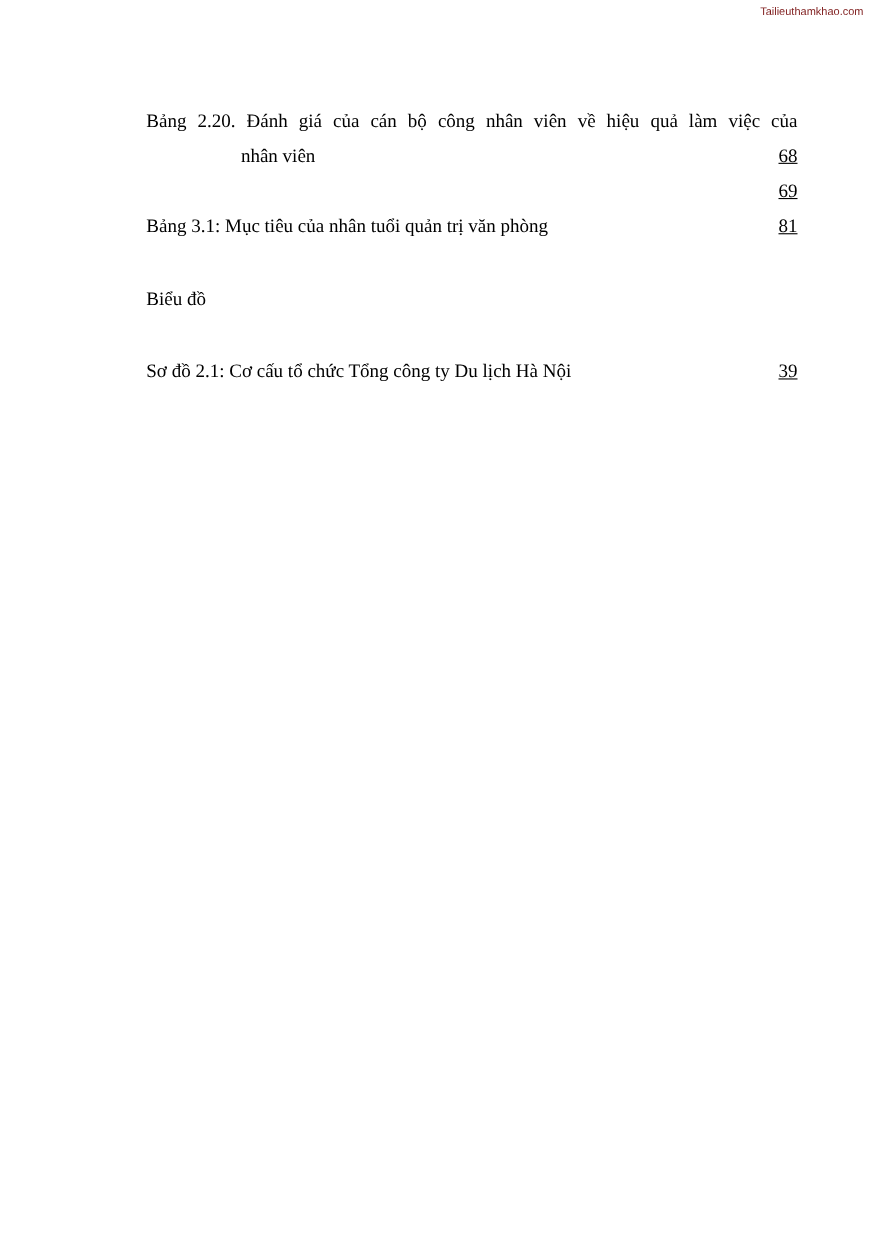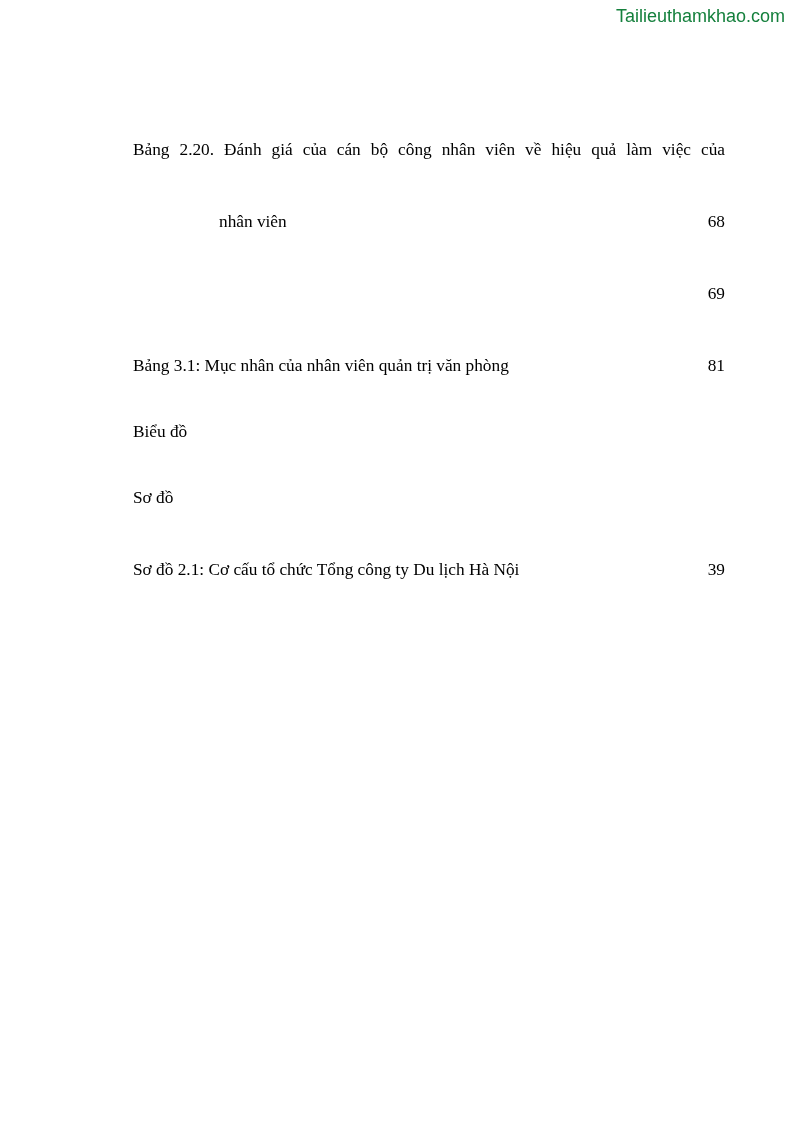--- a/index.html
+++ b/index.html
@@ -13,38 +13,37 @@
       position: relative;
       overflow: hidden;
       font-family: "Liberation Serif", serif;
       color: #000000;
     }
     .watermark {
       position: absolute;
       top: 6px;
       right: 9px;
       font-family: "Liberation Sans", sans-serif;
-      font-size: 18px;
-      color: #15803d;
+      font-size: 10px;
+      color: #7f1d1d;
       letter-spacing: 0px;
     }
     .toc {
       position: absolute;
       left: 133px;
       top: 94px;
       width: 592px;
       font-size: 17.3px;
       line-height: 32px;
     }
     .entry {
       display: flex;
       align-items: baseline;
       white-space: nowrap;
       height: 32px;
-      margin-top: 40px;
     }
     .entry .title {
       flex: 0 0 auto;
       text-align: right;
     }
     .entry .leader {
       flex: 1 1 auto;
       overflow: hidden;
       margin: 0 1px;
       position: relative;
@@ -52,20 +51,21 @@
     .entry .leader::after {
       content: "........................................................................................................................................................................................................";
       letter-spacing: 0.5px;
       position: absolute;
       left: 0;
       bottom: 0;
       white-space: nowrap;
     }
     .entry .page {
       flex: 0 0 auto;
+      text-decoration: underline;
     }
     .entry.wrap-first {
       text-align: justify;
       text-align-last: justify;
       display: block;
       word-spacing: 2px;
     }
     .entry.indent {
       padding-left: 86px;
     }
@@ -92,35 +92,34 @@
     <span class="leader"></span>
     <span class="page">68</span>
   </div>
 
   <div class="entry">
     <span class="leader"></span>
     <span class="page">69</span>
   </div>
 
   <div class="entry">
-    <span class="title">Bảng 3.1: Mục nhân của nhân viên quản trị văn phòng</span>
+    <span class="title">Bảng 3.1: Mục tiêu của nhân tuổi quản trị văn phòng</span>
     <span class="leader"></span>
     <span class="page">81</span>
   </div>
 
   <div class="gap"></div>
 
   <div class="section-heading">Biểu đồ</div>
 
 
 
 
   <div class="gap"></div>
 
-  <div class="section-heading">Sơ đồ</div>
 
   <div class="entry">
     <span class="title">Sơ đồ 2.1: Cơ cấu tổ chức Tổng công ty Du lịch Hà Nội</span>
     <span class="leader"></span>
     <span class="page">39</span>
   </div>
 
 </div>
 
 </body></html>

